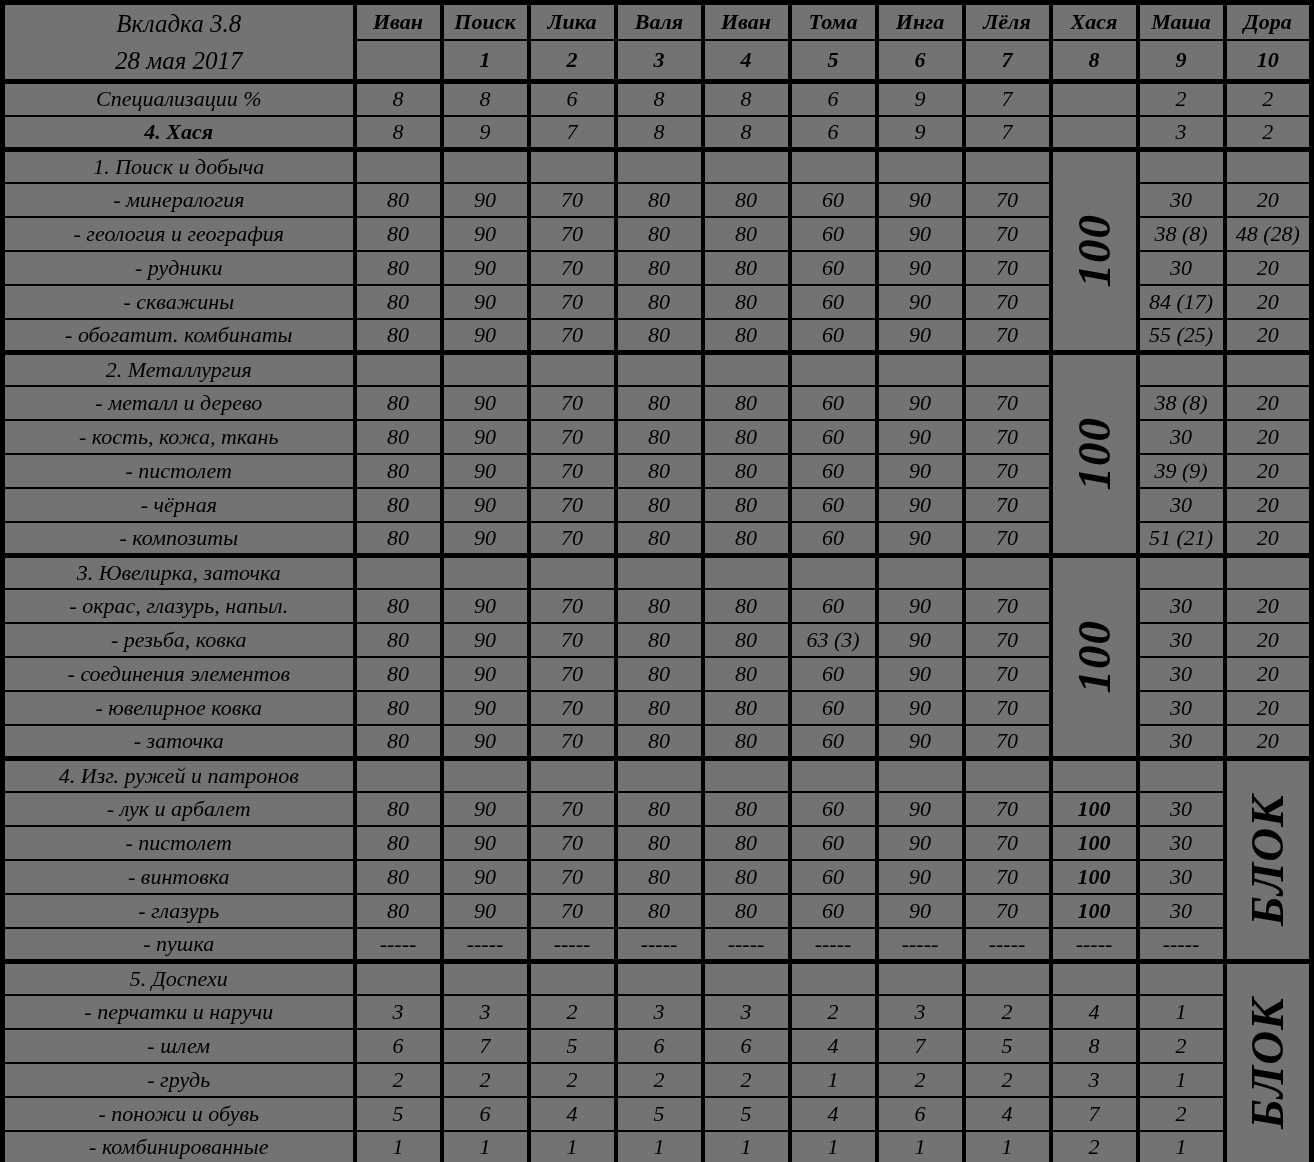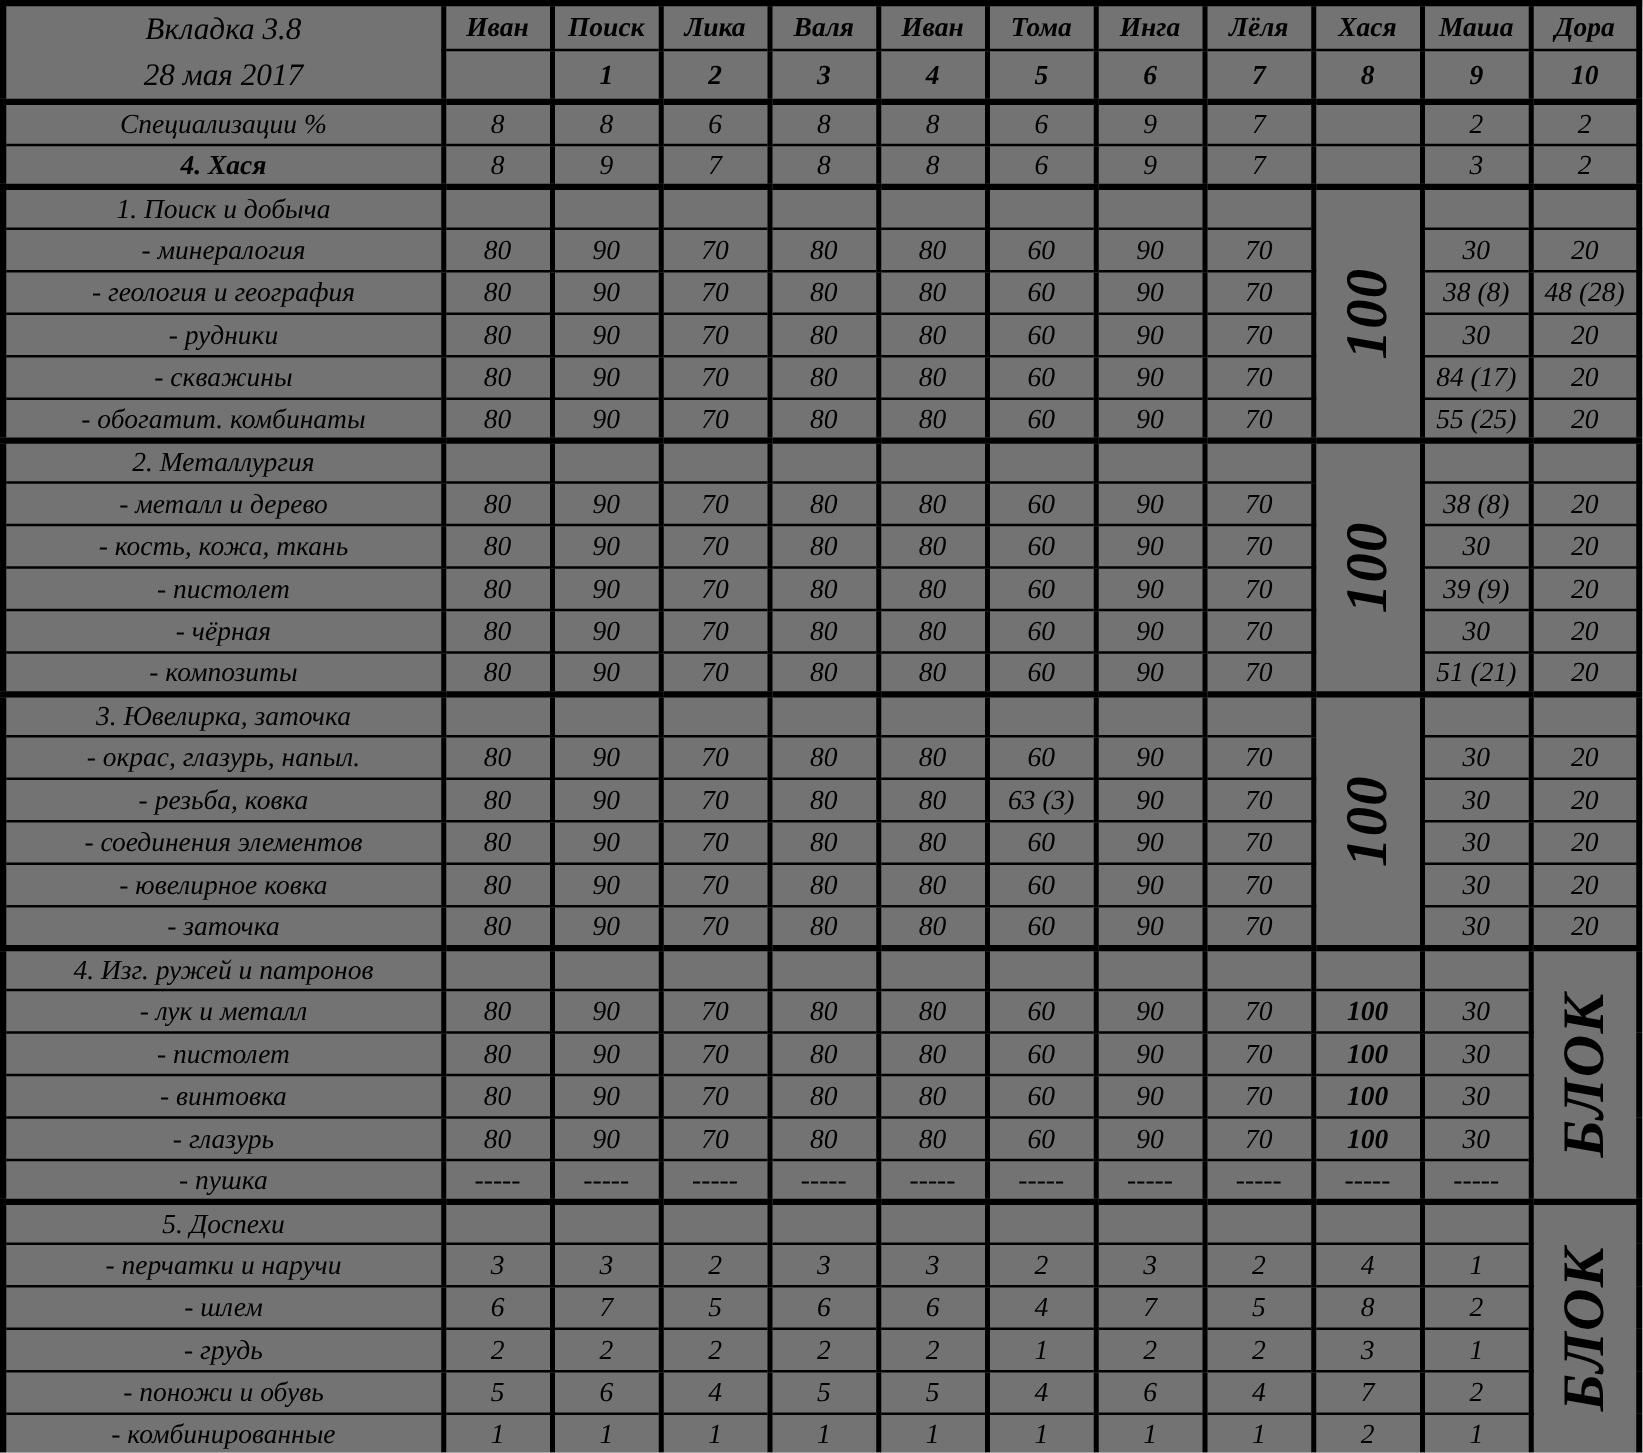--- a/index.html
+++ b/index.html
@@ -398,21 +398,21 @@
           <td></td>
           <td></td>
           <td></td>
           <td></td>
           <td></td>
           <td class="v" rowspan="6">
             <div>БЛОК</div>
           </td>
         </tr>
         <tr>
-          <td class="label">- лук и металл</td>
+          <td class="label">- лук и арбалет</td>
           <td>80</td>
           <td>90</td>
           <td>70</td>
           <td>80</td>
           <td>80</td>
           <td>60</td>
           <td>90</td>
           <td>70</td>
           <td class="b">100</td>
           <td>30</td>

